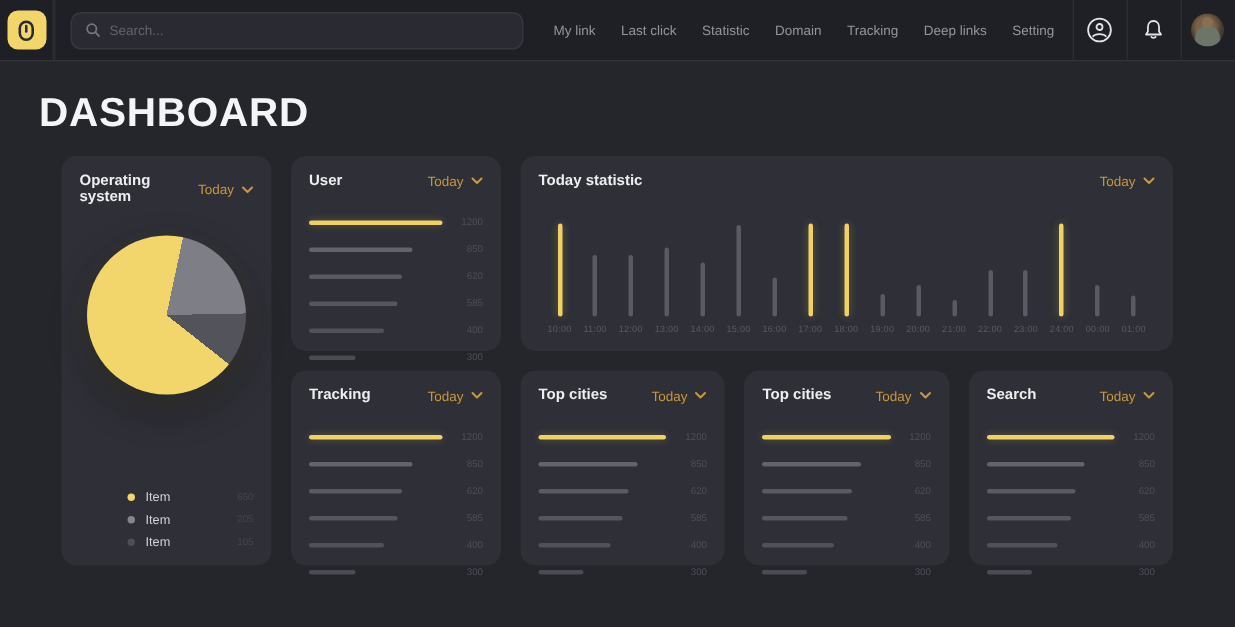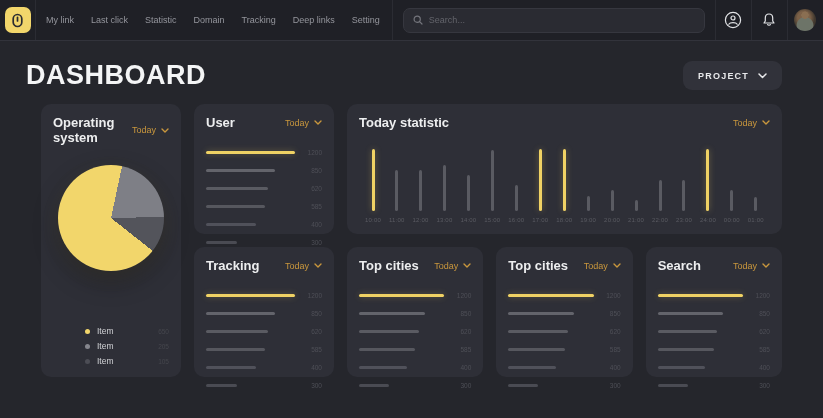--- a/index.html
+++ b/index.html
@@ -63,21 +63,21 @@
   }
   .card { background:#2E2F37; border-radius:10px; padding:11px 12px; display:flex; flex-direction:column; }
   .card-os { grid-row:1 / 3; grid-column:1; }
   .card-user { grid-row:1; grid-column:2; }
   .card-clicks-stat { grid-row:1; grid-column:3 / 6; }
   .card-geography { grid-row:2; grid-column:2; }
   .card-top-cities { grid-row:2; grid-column:3; }
   .card-top-links { grid-row:2; grid-column:4; }
   .card-clicks { grid-row:2; grid-column:5; }
   .card-header { display:flex; justify-content:space-between; align-items:center; }
-  .card-title { font-size:13px; font-weight:bold; color:#EDEEEF; }
+  .card-title { font-size:10px; font-weight:bold; color:#EDEEEF; }
   .period { display:flex; align-items:center; gap:5px; cursor:pointer; }
   .period-label { font-size:9px; font-weight:normal; color:#C9973D; }
   
   .pie {
     width:106px; height:106px; border-radius:50%; margin:20px auto 0 auto;
     box-shadow:0 10px 24px rgba(0,0,0,0.35), 0 6px 18px rgba(242,214,107,0.10);
   }
   .legend { margin-top:auto; display:flex; flex-direction:column; gap:5px; }
   .legend-row { display:flex; align-items:center; gap:7px;padding-left:32px; }
   .legend-dot { width:5px; height:5px; border-radius:50%; }
@@ -108,42 +108,42 @@
     <button class="logo">
       <span>
         <svg width="13" height="15" viewBox="0 0 13 15">
           <rect x="2.2" y="1.5" width="8.6" height="12" rx="4.3" fill="none" stroke="#2A2B31" stroke-width="1.7"></rect>
           <line x1="6.5" y1="4.4" x2="6.5" y2="8" stroke="#2A2B31" stroke-width="1.7" stroke-linecap="round"></line>
         </svg>
       </span>
     </button>
   </div>
 
+  <div class="nav-section search-wrap">
+    <div class="search">
+      <span>
+        <svg width="10" height="10" viewBox="0 0 10 10">
+          <circle cx="4.2" cy="4.2" r="3.1" fill="none" stroke="#74757C" stroke-width="1.2"></circle>
+          <line x1="6.6" y1="6.6" x2="9" y2="9" stroke="#74757C" stroke-width="1.2" stroke-linecap="round"></line>
+        </svg>
+      </span>
+      <input type="text" placeholder="Search..." style="">
+    </div>
+  </div>
+
   <div class="nav-section menu">
     <span class="menu-item">My link</span>
     <span class="menu-item">Last click</span>
     <span class="menu-item">Statistic</span>
     <span class="menu-item">Domain</span>
     <span class="menu-item">Tracking</span>
     <span class="menu-item">Deep links</span>
     <span class="menu-item">Setting</span>
   </div>
 
-  <div class="nav-section search-wrap">
-    <div class="search">
-      <span>
-        <svg width="10" height="10" viewBox="0 0 10 10">
-          <circle cx="4.2" cy="4.2" r="3.1" fill="none" stroke="#74757C" stroke-width="1.2"></circle>
-          <line x1="6.6" y1="6.6" x2="9" y2="9" stroke="#74757C" stroke-width="1.2" stroke-linecap="round"></line>
-        </svg>
-      </span>
-      <input type="text" placeholder="Search..." style="">
-    </div>
-  </div>
-
   <div class="nav-section icon-cell">
     <span>
       <svg width="18" height="18" viewBox="0 0 18 18">
         <circle cx="9" cy="9" r="7.6" fill="none" stroke="#E2E3E6" stroke-width="1.2"></circle>
         <circle cx="9" cy="7" r="2" fill="none" stroke="#E2E3E6" stroke-width="1.2"></circle>
         <path d="M4.8 13.2 C6 11.2 12 11.2 13.2 13.2" fill="none" stroke="#E2E3E6" stroke-width="1.2" stroke-linecap="round"></path>
       </svg>
     </span>
   </div>
 
@@ -156,28 +156,20 @@
     </span>
   </div>
 
   <div class="nav-section icon-cell">
     <div class="avatar"></div>
   </div>
 </nav>
 
 <header class="page-header">
   <h1 class="page-title">DASHBOARD</h1>
-  <button class="project-btn">
-    <span>PROJECT</span>
-    <span>
-      <svg width="9" height="6" viewBox="0 0 9 6">
-        <polyline points="1,1 4.5,4.5 8,1" fill="none" stroke="#E8E9EB" stroke-width="1.5" stroke-linecap="round" stroke-linejoin="round"></polyline>
-      </svg>
-    </span>
-  </button>
 </header>
 
 <main class="grid">
 
   <section class="card card-os">
     <div class="card-header">
       <span class="card-title">Operating system</span>
       <span class="period">
         <span class="period-label">Today</span>
         <span>

